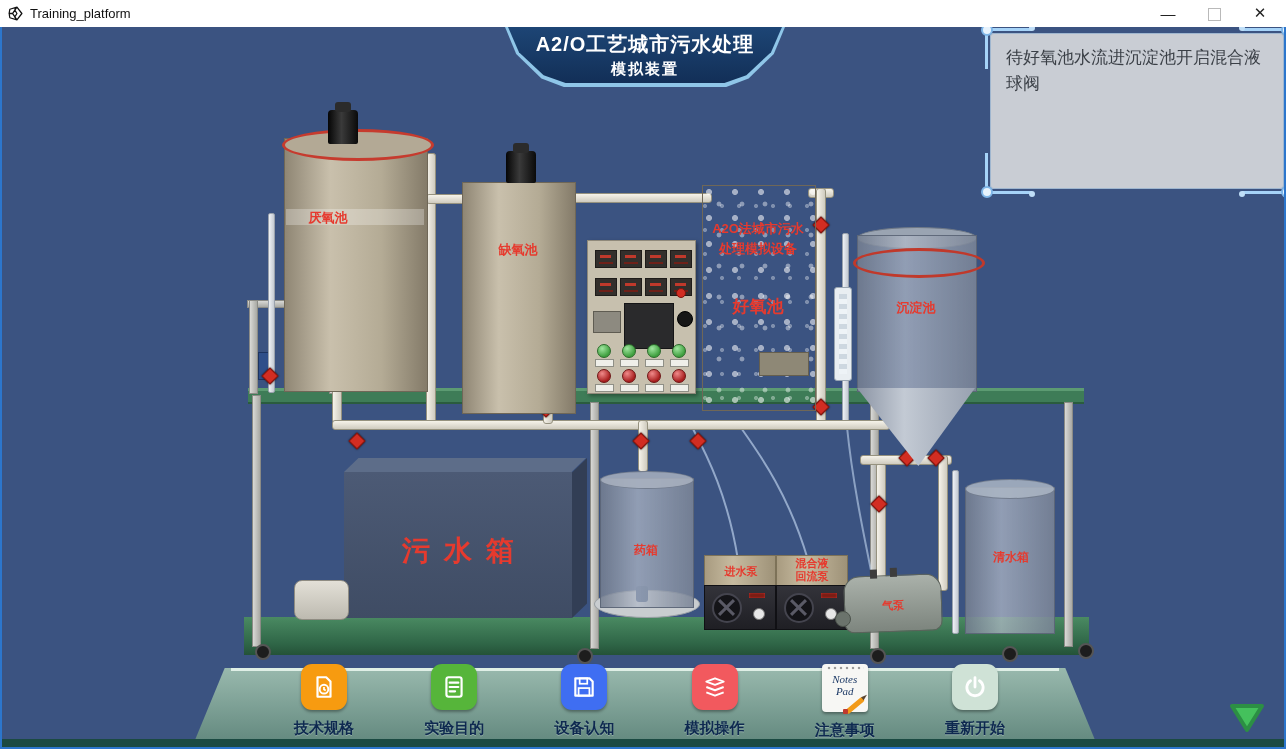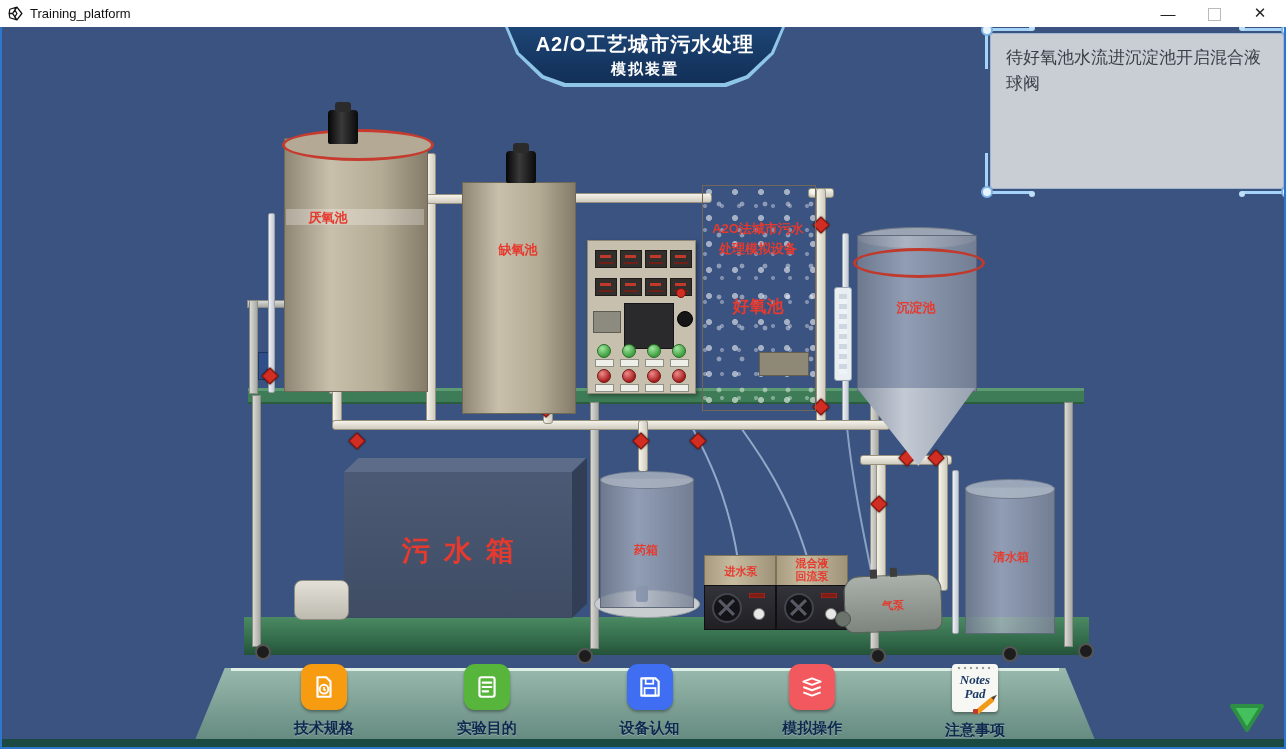--- a/index.html
+++ b/index.html
@@ -91,21 +91,21 @@
   #toolbar-band::before{content:"";position:absolute;left:4%;right:4%;top:0;height:3px;background:rgba(235,248,240,.85);}
   #bottom-strip{left:0px;top:712px;width:1286px;height:8px;background:#1b4a42;}
   #toolbar-items{left:257px;top:637px;width:781px;height:80px;display:flex;justify-content:space-between;}
   .tb-item{width:130px;display:flex;flex-direction:column;align-items:center;cursor:pointer;}
   .tile{width:46px;height:46px;border-radius:11px;display:flex;align-items:center;justify-content:center;box-shadow:0 2px 3px rgba(0,0,0,.35);}
   .tb-label{margin-top:9px;font-size:15px;font-weight:bold;color:#0e2950;text-shadow:0 1px 0 rgba(255,255,255,.25);}
   .notepad{width:46px;height:48px;background:#f7f7f4;border-radius:4px;position:relative;box-shadow:0 2px 3px rgba(0,0,0,.35);}
   .notepad .rings{position:absolute;left:4px;top:2px;width:38px;height:4px;
       background-image:radial-gradient(circle,#9a9a9a 1.4px,transparent 1.6px);background-size:6px 4px;}
   .notepad .script{position:absolute;left:0;top:9px;width:100%;text-align:center;font-family:"Liberation Serif",serif;
-      font-style:italic;font-weight:bold;font-size:13px;line-height:1.1;color:#1d3a66;}
+      font-style:italic;font-weight:normal;font-size:11px;line-height:1.1;color:#1d3a66;}
   .pencil{position:absolute;right:2px;bottom:4px;width:22px;height:5px;background:#f29a18;transform:rotate(-40deg);border-radius:2px;}
   .pencil::before{content:"";position:absolute;right:-5px;top:0;border-top:2.5px solid transparent;border-bottom:2.5px solid transparent;border-left:6px solid #5a4632;}
   .notepad .dot{position:absolute;left:21px;bottom:-2px;width:5px;height:5px;background:#c03a2e;border-radius:1px;}
 </style>
 </head>
 <body>
 
 <div id="app">
 
   <div id="titlebar" class="abs">
@@ -343,20 +343,29 @@
       <div class="tb-item">
         <div class="notepad">
           <div class="rings"></div>
           <div class="script">Notes<br>Pad</div>
           <div class="pencil"></div>
           <div class="dot"></div>
         </div>
         <div class="tb-label">注意事项</div>
       </div>
 
+      <div class="tb-item">
+        <div class="tile" style="background:#cfe2d6">
+          <svg width="28" height="28" viewBox="0 0 24 24">
+              <path d="M12 4v8" stroke="#fff" stroke-width="2.4" stroke-linecap="round"></path>
+              <path d="M8.2 6.6a7 7 0 1 0 7.6 0" fill="none" stroke="#fff" stroke-width="2.4" stroke-linecap="round"></path>
+            </svg>
+        </div>
+        <div class="tb-label">重新开始</div>
+      </div>
     </div>
 
     <svg class="abs" style="left:1225px;top:673px" width="40" height="36" viewBox="0 0 40 36">
       <path d="M5 6 L35 6 L20 30 Z" fill="#44c15c" stroke="#2c8f44" stroke-width="4" stroke-linejoin="round"></path>
     </svg>
 
   </div>
 </div>
 
 </body></html>

